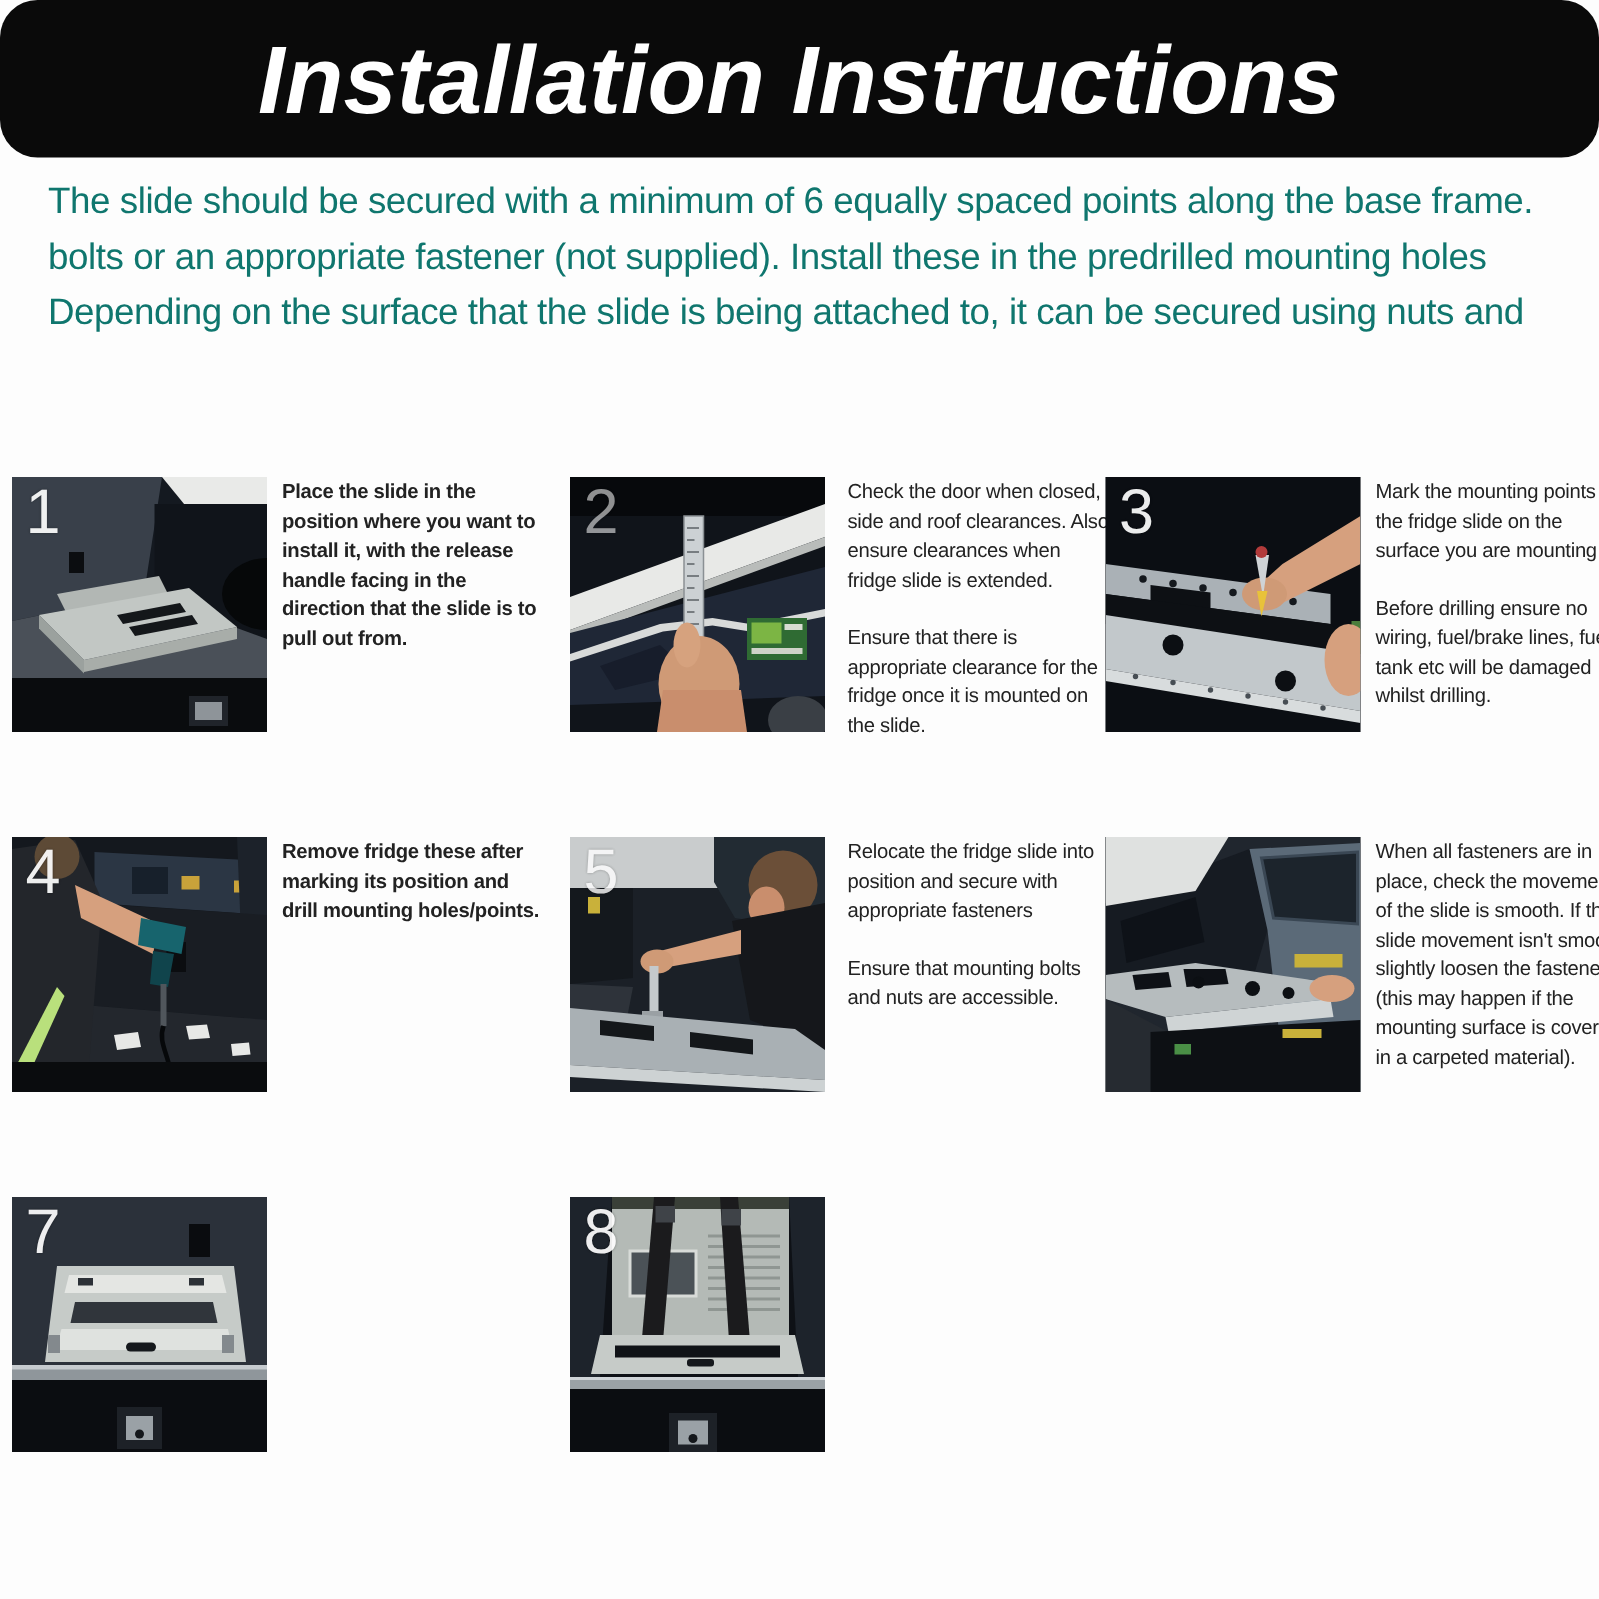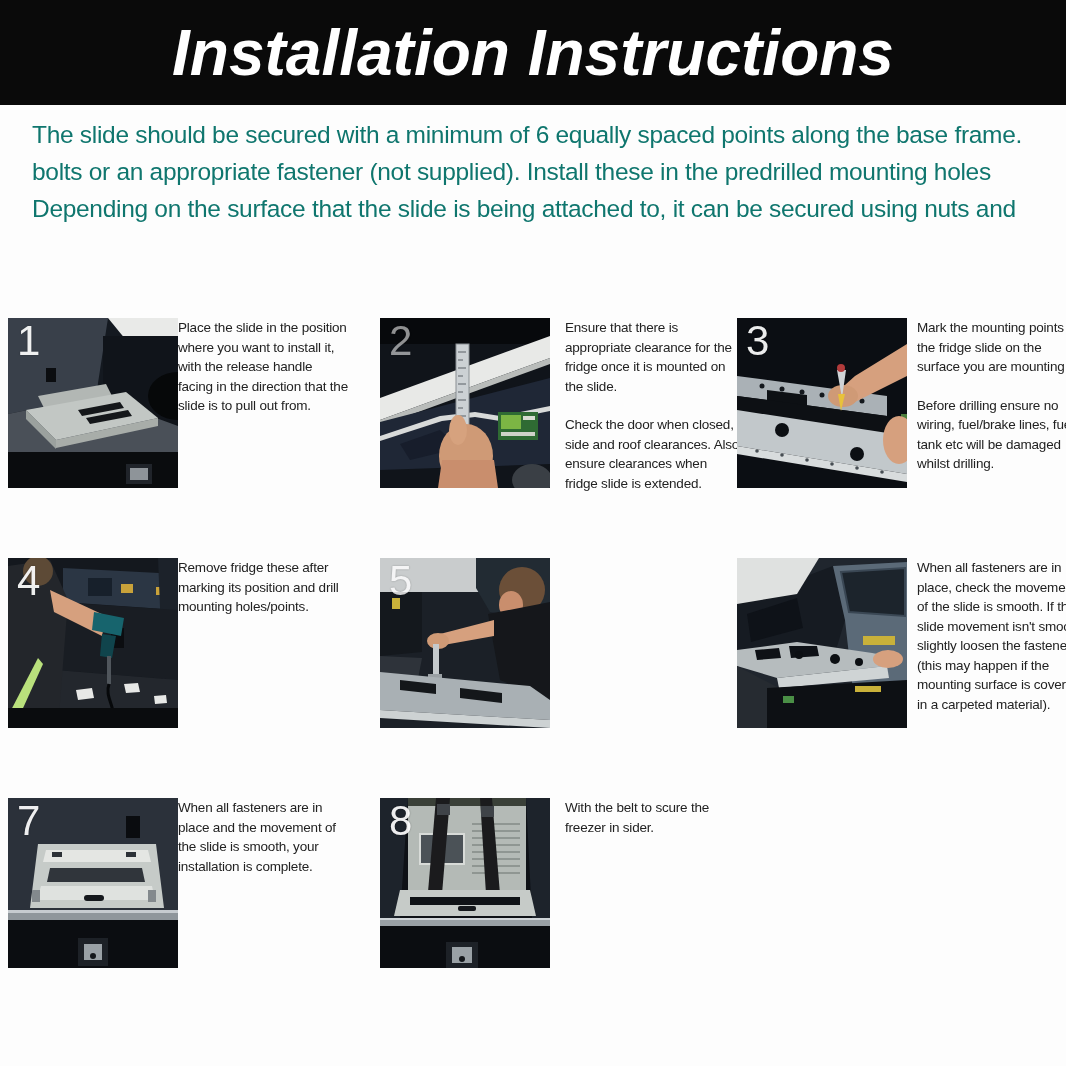--- a/index.html
+++ b/index.html
@@ -1,38 +1,38 @@
 <!DOCTYPE html>
 <html><head>
 <meta charset="utf-8">
 <style>
   html,body{margin:0;padding:0;background:#ffffff;}
   #page{position:relative;width:1066px;height:1066px;background:#fdfdfd;overflow:hidden;
         font-family:"Liberation Sans",sans-serif;}
   
   .header{position:absolute;left:0;top:0;width:1066px;height:105px;background:#0a0a0a;
-          display:flex;align-items:center;justify-content:center;}
+          display:flex;align-items:center;justify-content:center;border-radius:25px;}
   .header h1{margin:0;color:#ffffff;font-size:64px;font-weight:bold;font-style:italic;
              letter-spacing:0px;white-space:nowrap;}
   
   .intro{position:absolute;left:32px;top:116px;width:1046px;color:#0f766e;}
   .intro .line{font-size:24.5px;line-height:37px;letter-spacing:-0.3px;white-space:nowrap;}
   
   .step{position:absolute;display:flex;align-items:flex-start;}
   .r1{top:318px;} .r2{top:558px;} .r3{top:798px;}
   .c1{left:8px;} .c2{left:380px;} .c3{left:737px;}
   .photo{position:relative;width:170px;height:170px;flex:0 0 170px;overflow:hidden;background:#11151b;}
   .photo svg{display:block;width:170px;height:170px;}
   .num{position:absolute;top:2px;left:9px;font-size:42px;line-height:1;color:#ffffff;opacity:.92;
        font-weight:400;text-shadow:0 0 2px rgba(0,0,0,.35);}
   .num.dim{opacity:.55;} .num.soft{opacity:.8;}
   .desc{color:#222222;font-size:13.5px;line-height:19.5px;letter-spacing:-0.2px;}
   .desc p{margin:0;}
   .desc p + p{margin-top:19px;}
-  .c1 .desc{width:172px;}
+  .c1 .desc{margin-left:10px;width:172px;font-weight:bold;}
   .c2 .desc{margin-left:15px;width:176px;}
   .c3 .desc{margin-left:10px;width:170px;}
 </style>
 </head>
 <body>
 
 <div id="page">
 
   <div class="header">
     <h1>Installation Instructions</h1>
@@ -99,22 +99,22 @@
             <line x1="78" y1="106" x2="83" y2="106"></line>
         </g>
         <ellipse cx="86" cy="138" rx="27" ry="32" fill="#cf9a76"></ellipse>
         <ellipse cx="78" cy="112" rx="9" ry="15" fill="#d6a27e"></ellipse>
         <polygon points="58,170 118,170 114,142 62,142" fill="#c98e6d"></polygon>
         <ellipse cx="152" cy="162" rx="20" ry="16" fill="#3a3f45"></ellipse>
       </svg>
       <span class="num dim">2</span>
     </div>
     <div class="desc">
+      <p>Check the door when closed, side and roof clearances. Also ensure clearances when fridge slide is extended.</p>
       <p>Ensure that there is appropriate clearance for the fridge once it is mounted on the slide.</p>
-      <p>Check the door when closed, side and roof clearances. Also ensure clearances when fridge slide is extended.</p>
     </div>
   </div>
 
   <div class="step r1 c3">
     <div class="photo">
       <svg viewBox="0 0 170 170">
         <rect width="170" height="170" fill="#0b0e13"></rect>
         <polygon points="0,58 150,78 150,98 0,78" fill="#aab1b6"></polygon>
         <g fill="#14181d">
           <circle cx="25" cy="68" r="2.5"></circle>
@@ -202,20 +202,24 @@
         <rect x="53" y="86" width="6" height="32" fill="#c4c9cc"></rect>
         <rect x="48" y="116" width="14" height="15" fill="#9aa0a4"></rect>
         <polygon points="0,98 42,100 32,152 0,152" fill="#2e333a"></polygon>
         <polygon points="0,114 150,128 170,142 170,162 0,152" fill="#a9b0b4"></polygon>
         <polygon points="20,122 56,126 56,136 20,132" fill="#14171a"></polygon>
         <polygon points="80,130 122,135 122,145 80,140" fill="#14171a"></polygon>
         <polygon points="0,152 170,162 170,170 0,160" fill="#cdd2d3"></polygon>
       </svg>
       <span class="num soft">5</span>
     </div>
+    <div class="desc">
+      <p>Relocate the fridge slide into position and secure with appropriate fasteners</p>
+      <p>Ensure that mounting bolts and nuts are accessible.</p>
+    </div>
   </div>
 
   <div class="step r2 c3">
     <div class="photo">
       <svg viewBox="0 0 170 170">
         <rect width="170" height="170" fill="#20262e"></rect>
         <polygon points="0,44 96,8 108,62 96,102 0,102" fill="#161b22"></polygon>
         <polygon points="0,0 82,0 60,36 0,46" fill="#dfe1e0"></polygon>
         <polygon points="96,8 170,4 170,170 120,168 108,62" fill="#5b6a78"></polygon>
         <polygon points="104,14 168,10 168,58 112,54" fill="#1c242c" stroke="#3a4754" stroke-width="2"></polygon>
@@ -259,23 +263,20 @@
         <rect x="24" y="92" width="8" height="12" fill="#83898d"></rect>
         <rect x="140" y="92" width="8" height="12" fill="#83898d"></rect>
         <rect x="0" y="112" width="170" height="10" fill="#8f969b"></rect>
         <rect x="0" y="112" width="170" height="3" fill="#c6cbcf"></rect>
         <rect x="0" y="122" width="170" height="48" fill="#0b0d11"></rect>
         <rect x="70" y="140" width="30" height="28" fill="#1d2127"></rect>
         <rect x="76" y="146" width="18" height="16" fill="#9aa1a6"></rect>
         <circle cx="85" cy="158" r="3" fill="#14171b"></circle>
       </svg>
       <span class="num">7</span>
-    </div>
-    <div class="desc">
-      <p>When all fasteners are in place and the movement of the slide is smooth, your installation is complete.</p>
     </div>
   </div>
 
   <div class="step r3 c2">
     <div class="photo">
       <svg viewBox="0 0 170 170">
         <rect width="170" height="170" fill="#0e1116"></rect>
         <polygon points="0,0 28,0 20,120 0,120" fill="#1d232b"></polygon>
         <polygon points="146,0 170,0 170,120 152,120" fill="#1d232b"></polygon>
         <rect x="28" y="0" width="118" height="92" fill="#b4bab6"></rect>
@@ -300,18 +301,15 @@
         <rect x="78" y="108" width="18" height="5" rx="2" fill="#15181c"></rect>
         <rect x="0" y="120" width="170" height="8" fill="#9aa1a6"></rect>
         <rect x="0" y="120" width="170" height="2" fill="#cfd4d8"></rect>
         <rect x="0" y="128" width="170" height="42" fill="#0b0d11"></rect>
         <rect x="66" y="144" width="32" height="26" fill="#1d2127"></rect>
         <rect x="72" y="149" width="20" height="16" fill="#9aa1a6"></rect>
         <circle cx="82" cy="161" r="3" fill="#14171b"></circle>
       </svg>
       <span class="num">8</span>
     </div>
-    <div class="desc">
-      <p>With the belt to scure the freezer in sider.</p>
-    </div>
   </div>
 
 </div>
 
 </body></html>

